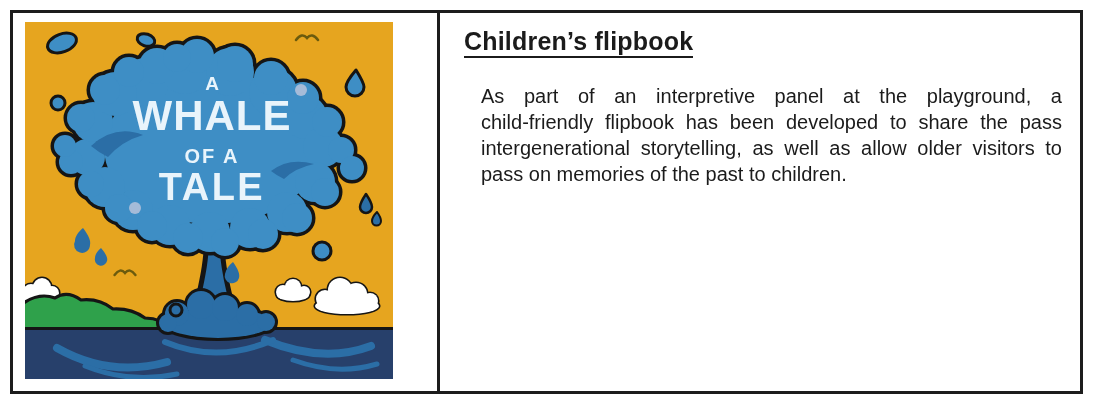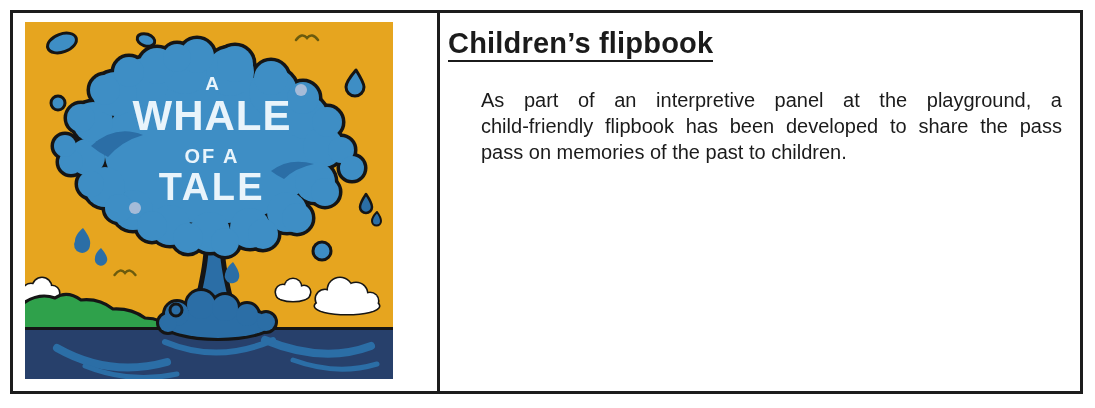--- a/index.html
+++ b/index.html
@@ -11,21 +11,21 @@
     position:absolute;left:10px;top:10px;width:1073px;height:384px;
     box-sizing:border-box;border:3px solid var(--c-border);
     display:flex;background:#ffffff;
   }
   .cell-left{
     width:427px;box-sizing:border-box;border-right:3px solid var(--c-border);
     position:relative;flex:0 0 auto;
   }
   .poster-svg{position:absolute;left:12px;top:9px;display:block;}
   .cell-right{flex:1;box-sizing:border-box;padding:14px 18px 0 8px;overflow:hidden;}
-  .heading{font-size:29px;font-weight:bold;color:var(--c-text);margin:0 0 27px 0;letter-spacing:0.2px;}
+  .heading{font-size:25px;font-weight:bold;color:var(--c-text);margin:0 0 27px 16px;letter-spacing:0.2px;}
   .heading span{border-bottom:2.5px solid var(--c-text);padding-bottom:1px;}
   .bodytext{color:var(--c-text);}
   .jline{
     font-size:20px;line-height:26px;color:var(--c-text);
     text-align:justify;text-align-last:justify;white-space:nowrap;margin-left:33px;
   }
   .jline.last{text-align:right;text-align-last:left;}
 
   
   .f-yellow{fill:var(--c-yellow);}
@@ -197,17 +197,18 @@
     </svg>
   </div>
 
   <div class="cell-right">
     <h2 class="heading">
       <span>Children’s flipbook</span>
     </h2>
     <div class="bodytext">
       <div class="jline">As part of an interpretive panel at the playground, a</div>
       <div class="jline">child-friendly flipbook has been developed to share the pass</div>
+      <div class="jline">intergenerational storytelling, as well as allow older visitors to</div>
       <div class="jline last">pass on memories of the past to children.</div>
     </div>
   </div>
 
 </div>
 
 </body></html>

